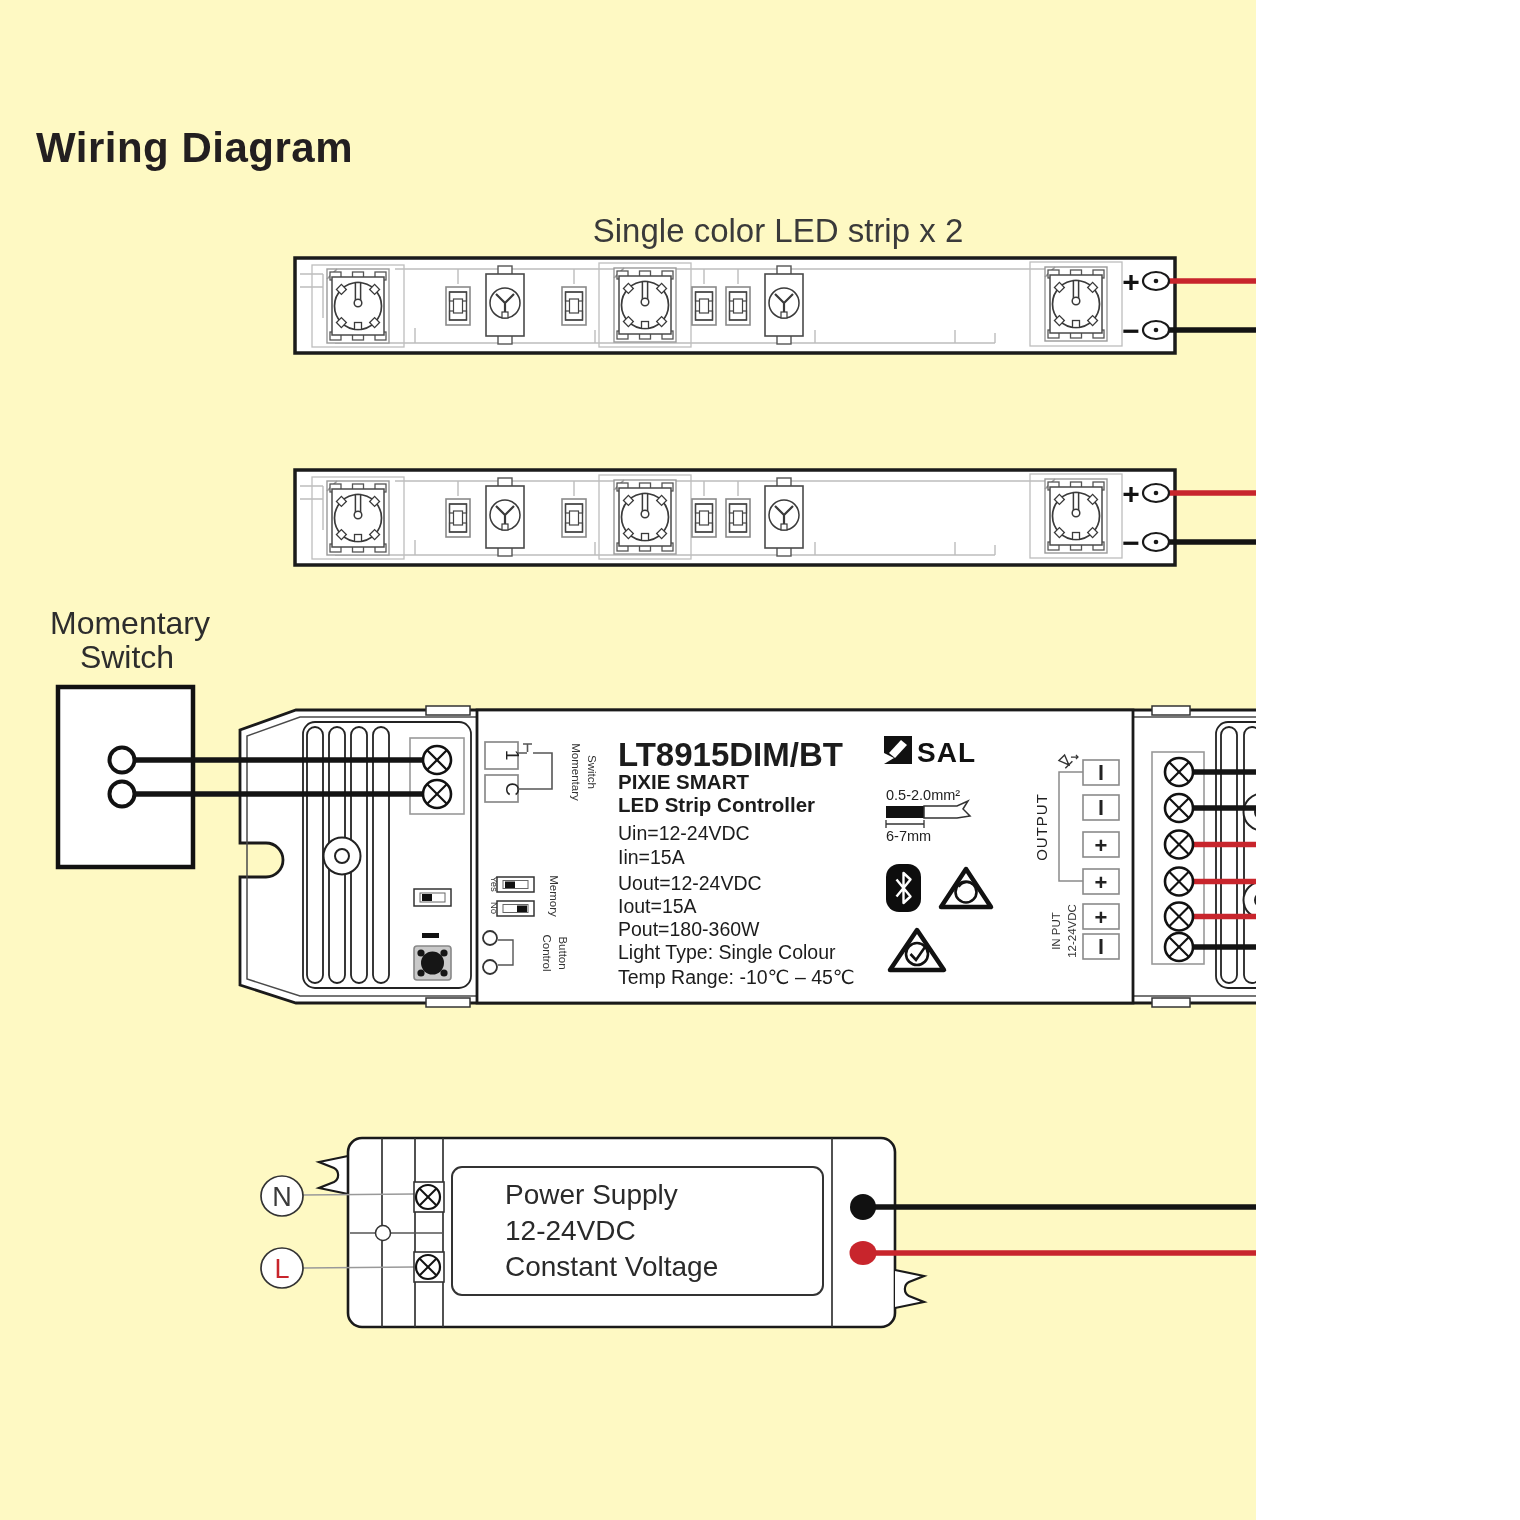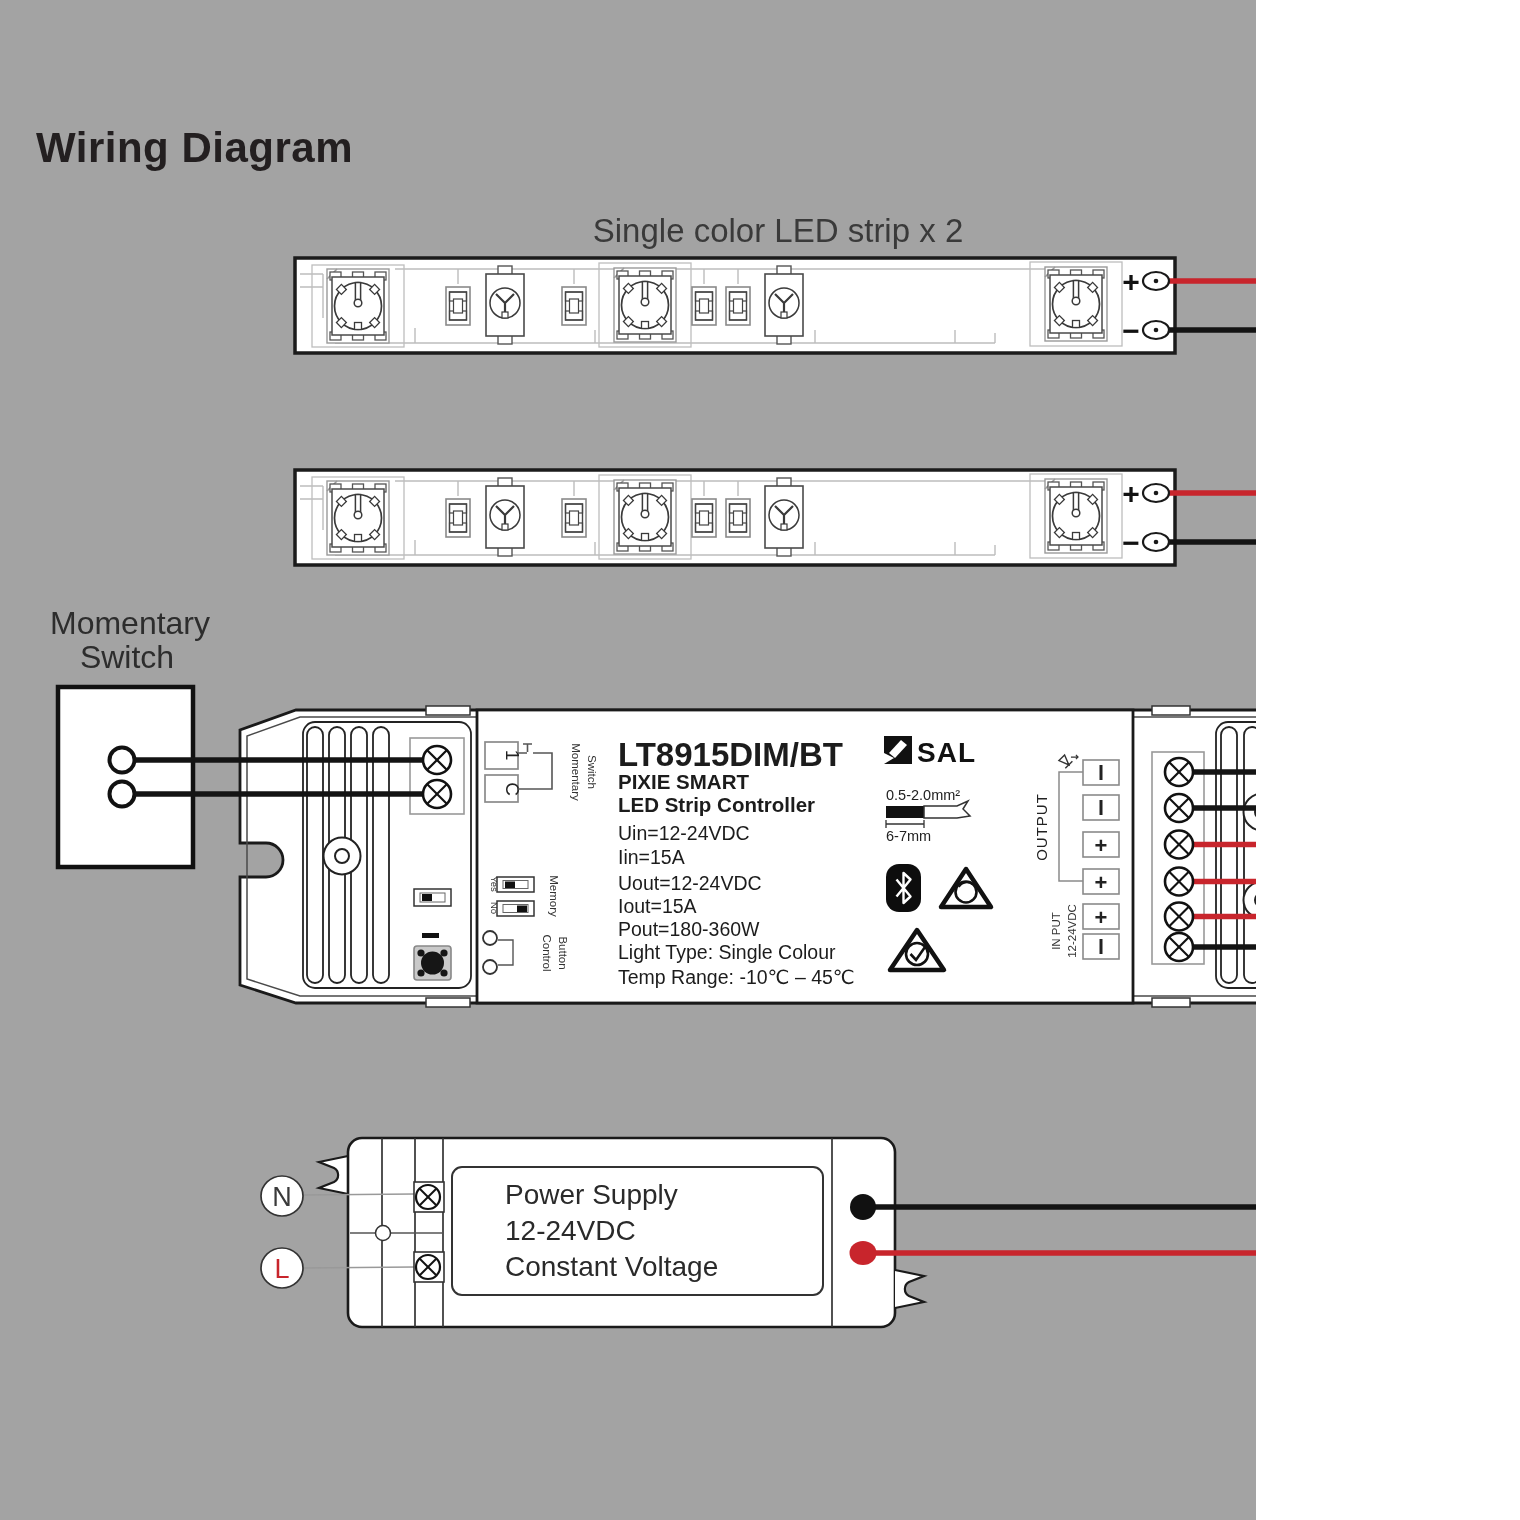--- a/index.html
+++ b/index.html
@@ -1,16 +1,16 @@
 <!DOCTYPE html>
 <html><head>
 <meta charset="utf-8">
 <style>
   html,body{margin:0;padding:0;background:#ffffff;}
-  .page{position:relative;width:1256px;height:1520px;background:#a3a3a3;overflow:hidden;
+  .page{position:relative;width:1256px;height:1520px;background:#fef9c3;overflow:hidden;
         font-family:"Liberation Sans","DejaVu Sans",sans-serif;}
   svg{display:block;}
   text{font-family:"Liberation Sans","DejaVu Sans",sans-serif;fill:#1c1c1c;}
   .title{font-size:42px;font-weight:bold;letter-spacing:.5px;fill:#231f20;}
   .striplabel{font-size:33px;fill:#3a3a3a;}
   .padsign{font-size:30px;font-weight:bold;fill:#111;}
   .momlabel{font-size:32px;fill:#2d2d2d;}
   .model{font-size:33px;font-weight:bold;}
   .bold20{font-size:20.5px;font-weight:bold;}
   .spec{font-size:19.5px;}

